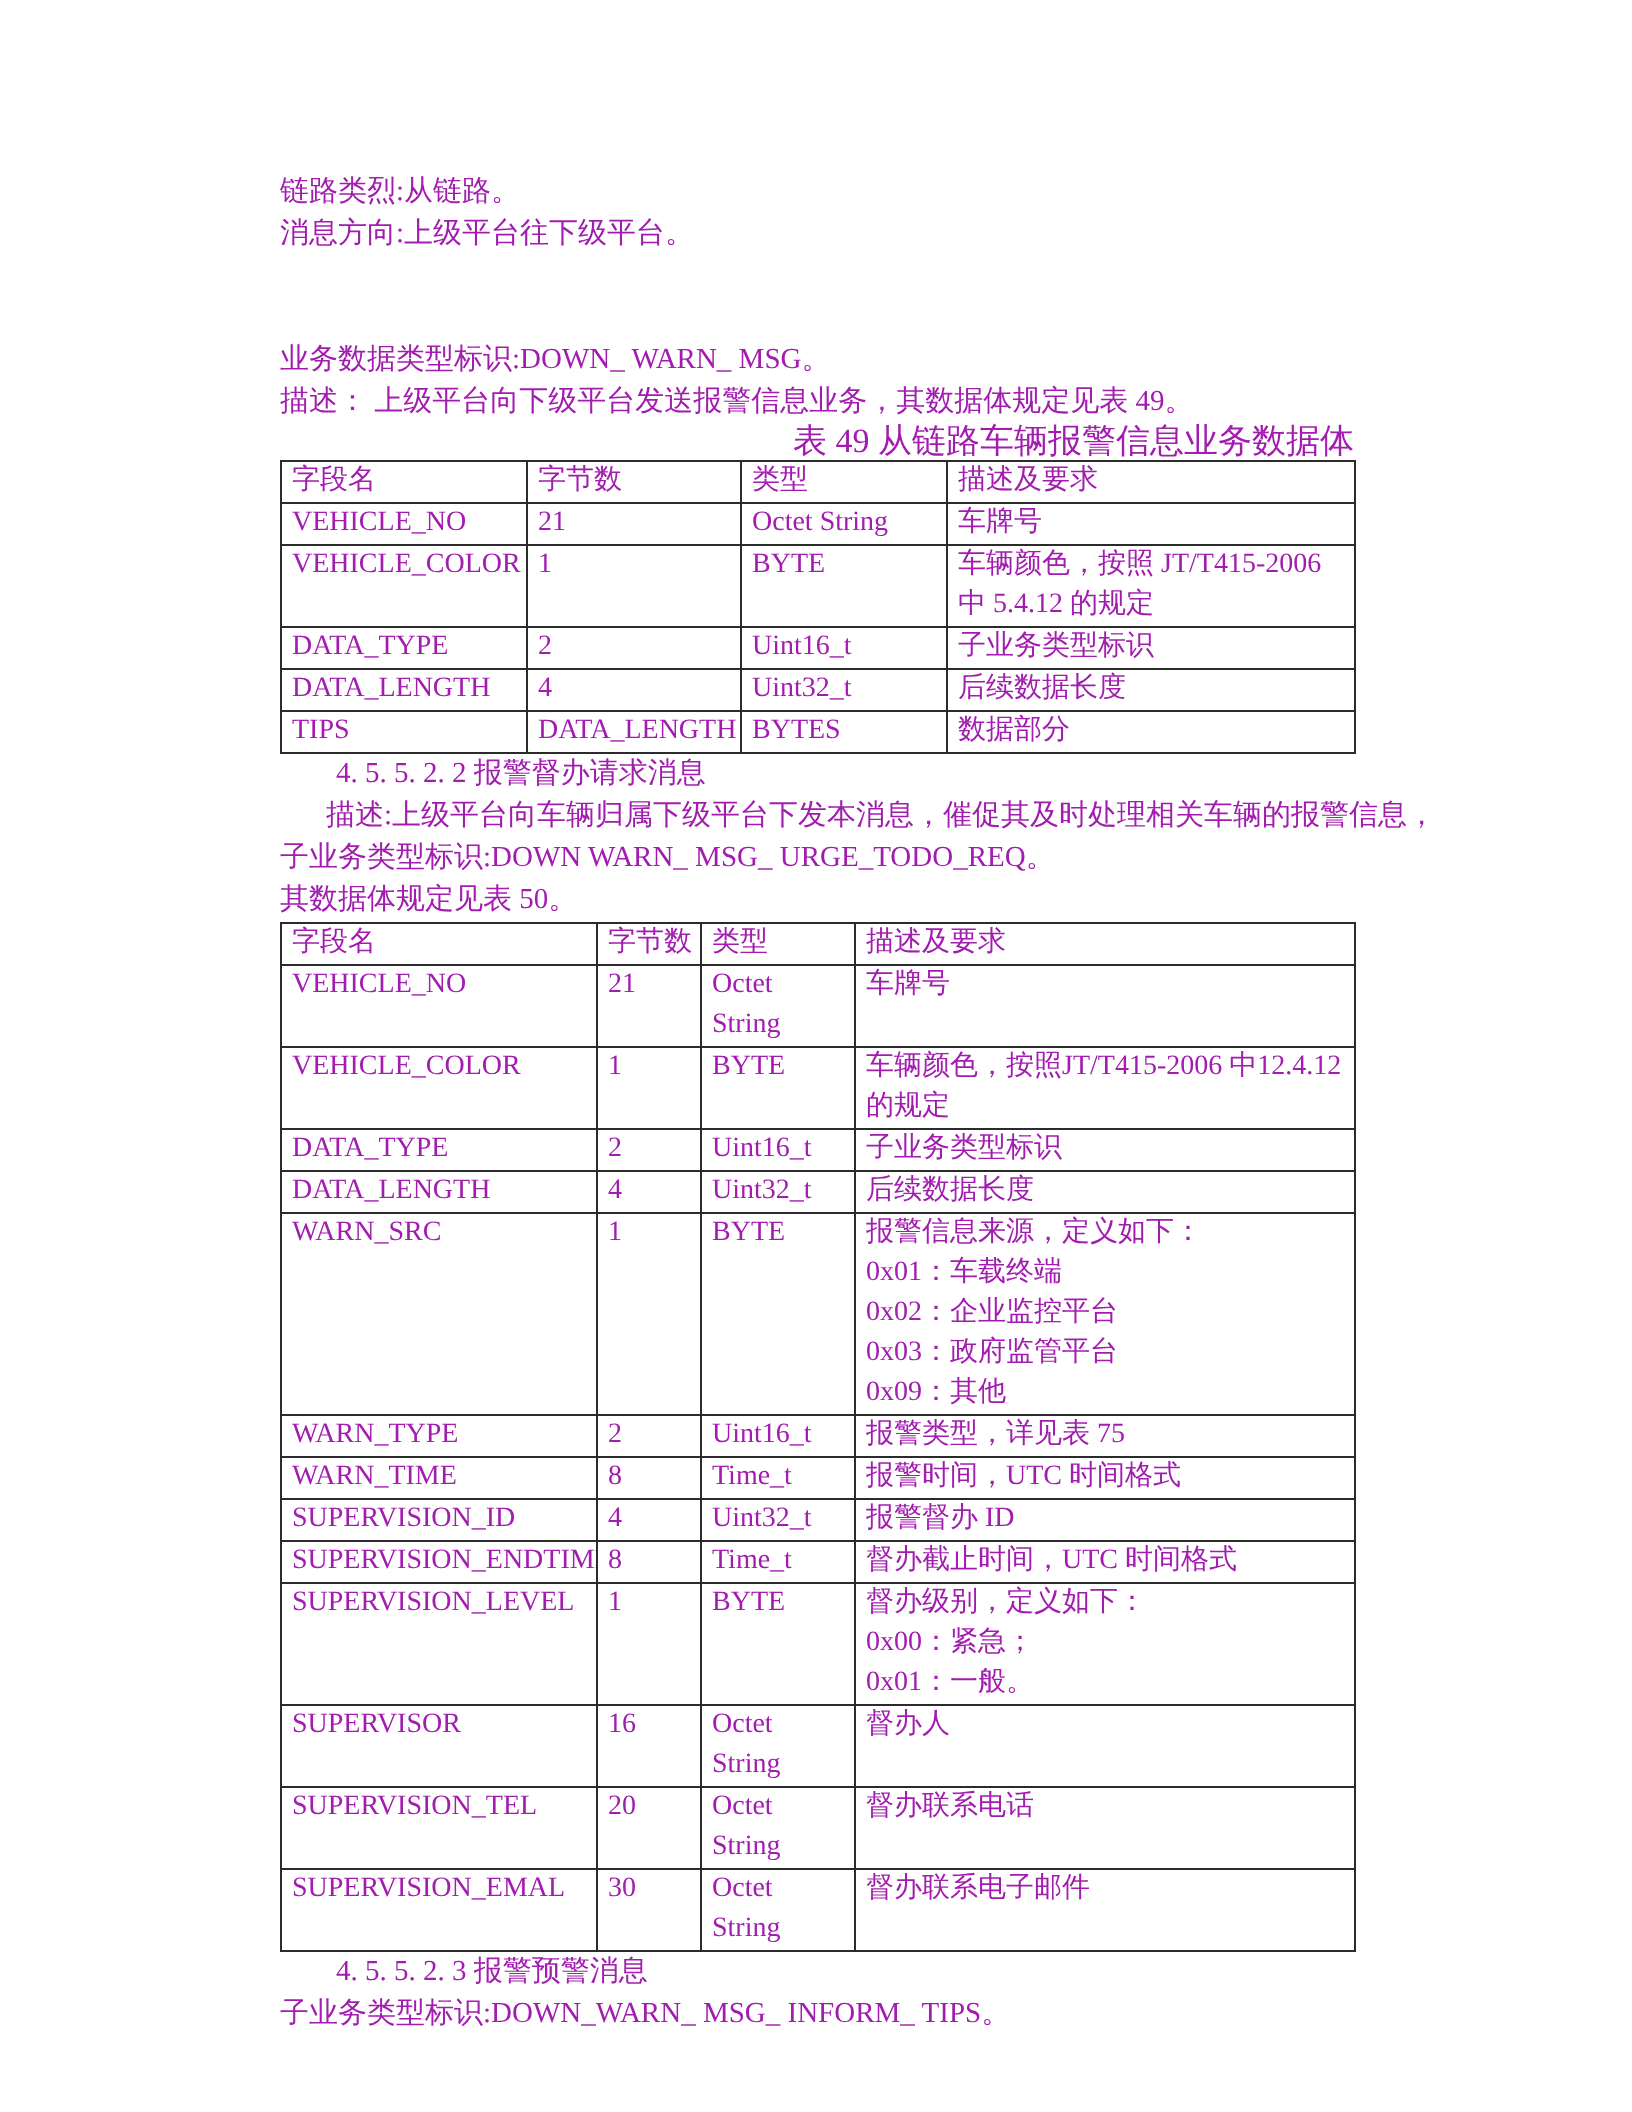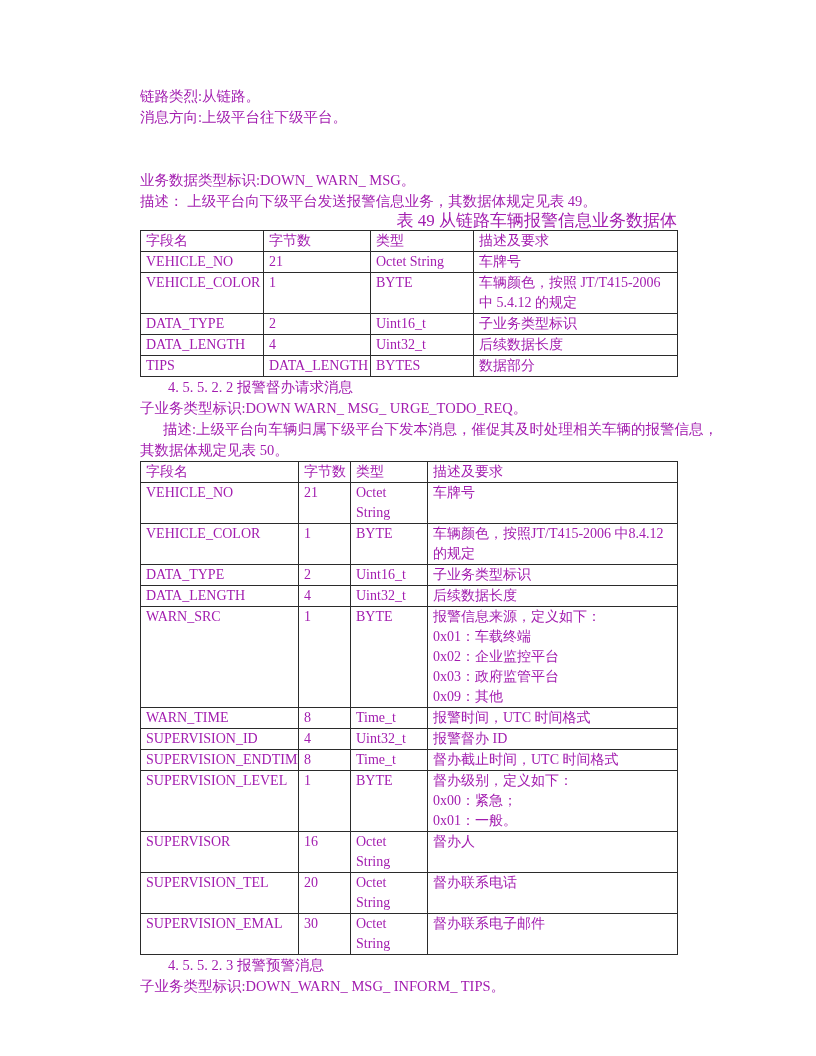--- a/index.html
+++ b/index.html
@@ -113,22 +113,22 @@
       <tr>
         <td>TIPS</td>
         <td>DATA_LENGTH</td>
         <td>BYTES</td>
         <td>数据部分</td>
       </tr>
     </tbody>
       </table>
 
     <div class="sec-heading">4. 5. 5. 2. 2 报警督办请求消息</div>
+    <div class="line indent">描述:上级平台向车辆归属下级平台下发本消息，催促其及时处理相关车辆的报警信息，</div>
     <div class="line">子业务类型标识:DOWN WARN_ MSG_ URGE_TODO_REQ。</div>
-    <div class="line indent">描述:上级平台向车辆归属下级平台下发本消息，催促其及时处理相关车辆的报警信息，</div>
     <div class="line">其数据体规定见表 50。</div>
 
 
     <table class="spec">
       <colgroup>
         <col style="width:158px">
           <col style="width:52px">
           <col style="width:77px">
           <col style="width:250px">
       </colgroup>
@@ -142,21 +142,21 @@
       <tr>
         <td>VEHICLE_NO</td>
         <td>21</td>
         <td>Octet String</td>
         <td>车牌号</td>
       </tr>
       <tr>
         <td>VEHICLE_COLOR</td>
         <td>1</td>
         <td>BYTE</td>
-        <td>车辆颜色，按照JT/T415-2006 中8.4.12
+        <td>车辆颜色，按照JT/T415-2006 中12.4.12
 的规定</td>
       </tr>
       <tr>
         <td>DATA_TYPE</td>
         <td>2</td>
         <td>Uint16_t</td>
         <td>子业务类型标识</td>
       </tr>
       <tr>
         <td>DATA_LENGTH</td>
@@ -168,20 +168,26 @@
         <td>WARN_SRC</td>
         <td>1</td>
         <td>BYTE</td>
         <td>报警信息来源，定义如下：
 0x01：车载终端
 0x02：企业监控平台
 0x03：政府监管平台
 0x09：其他</td>
       </tr>
       <tr>
+        <td>WARN_TYPE</td>
+        <td>2</td>
+        <td>Uint16_t</td>
+        <td>报警类型，详见表 75</td>
+      </tr>
+      <tr>
         <td>WARN_TIME</td>
         <td>8</td>
         <td>Time_t</td>
         <td>报警时间，UTC 时间格式</td>
       </tr>
       <tr>
         <td>SUPERVISION_ID</td>
         <td>4</td>
         <td>Uint32_t</td>
         <td>报警督办 ID</td>

